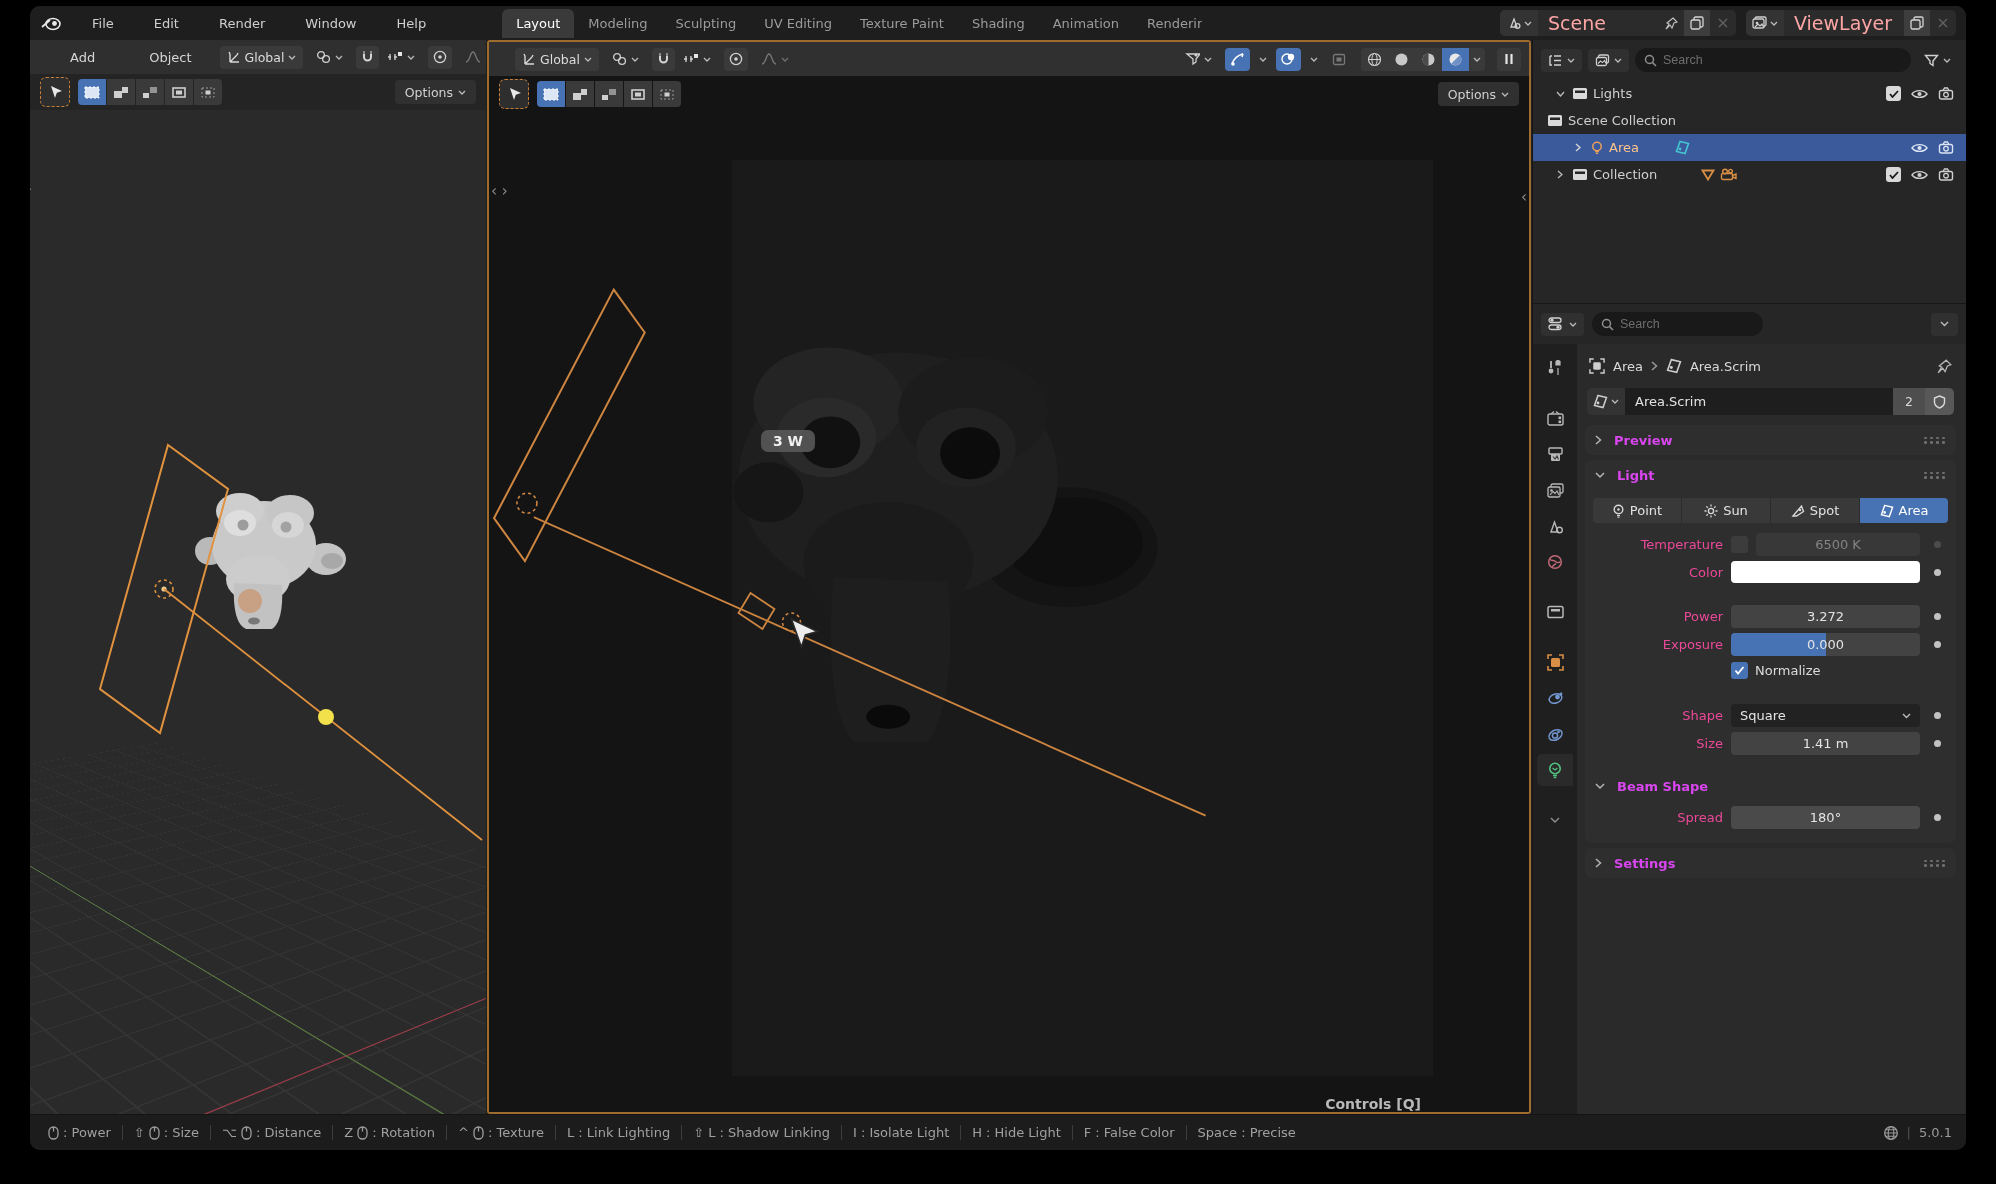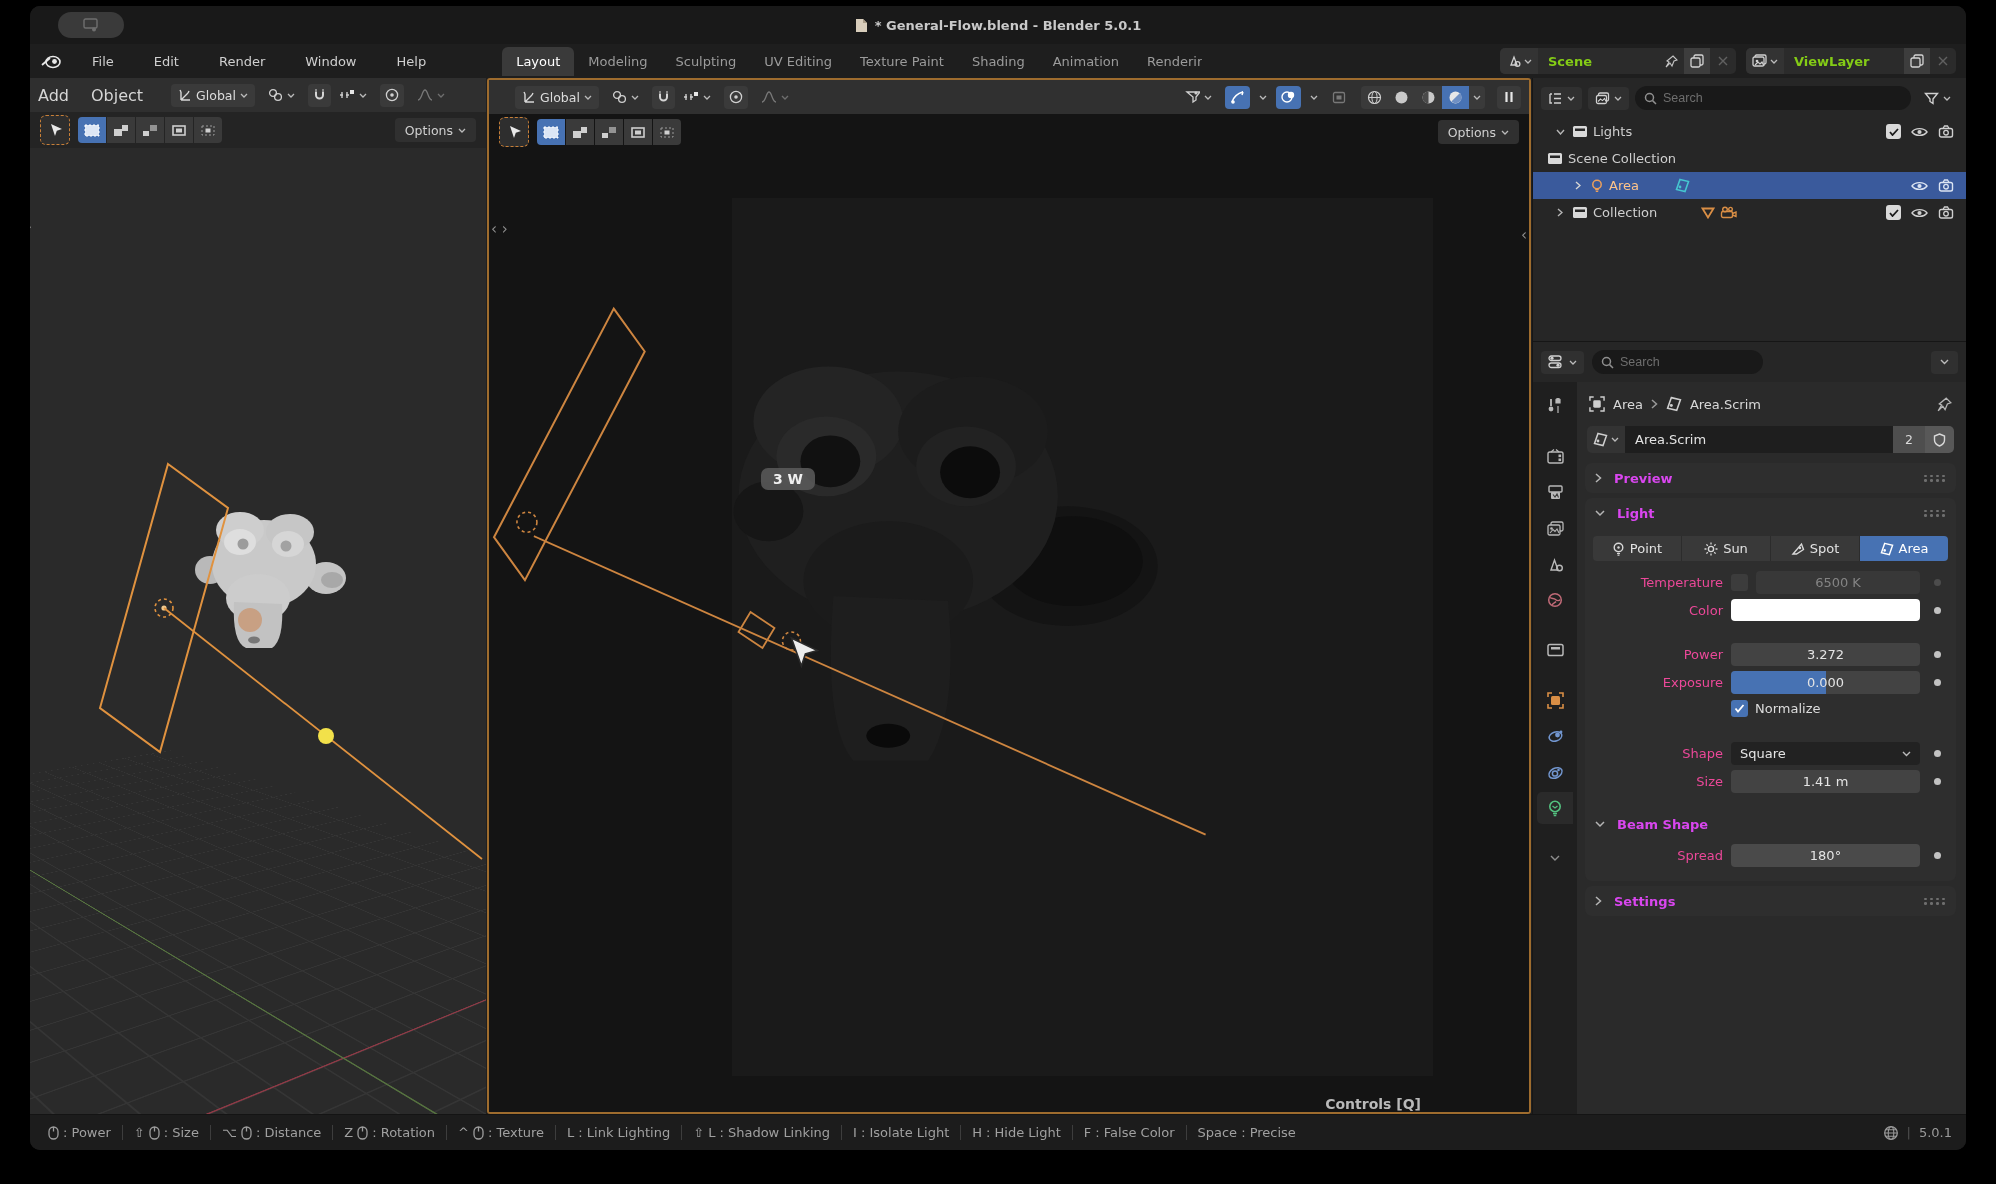--- a/index.html
+++ b/index.html
@@ -14,40 +14,40 @@
 
   
   .menubar { height:34px; background:#1e1e1e; display:flex; align-items:center; padding:0 10px; gap:20px; flex:none; }
   .menu-item { color:#cfcfcf; font-size:13px; padding:4px 10px; border-radius:4px; }
   .ws-tabs { display:flex; margin-left:46px; max-width:700px; overflow:hidden; white-space:nowrap; flex:none; }
   .ws-tab { color:#9b9b9b; font-size:13px; padding:7px 14px; border-radius:6px 6px 0 0; flex:none; }
   .ws-tab.active { background:#3a3a3a; color:#ffffff; }
   .mb-right { margin-left:auto; display:flex; gap:10px; align-items:center; }
   .id-widget { display:flex; align-items:center; background:#2b2b2b; border-radius:5px; height:26px; overflow:hidden; }
   .id-widget .iw-icon { display:flex; align-items:center; gap:2px; padding:0 6px; background:#333; height:100%; }
-  .id-widget .iw-text { color:#84cc16; font-size:13px; padding:0 10px; min-width:120px;font-weight:bold; }
+  .id-widget .iw-text { color:#fca5a5; font-size:19px; padding:0 10px; min-width:120px; }
   .id-widget .iw-btn { display:flex; align-items:center; justify-content:center; width:26px; height:100%; }
   .id-widget .iw-btn.box { background:#3d3d3d; }
   .dim { opacity:.35; }
 
   
   .main { flex:1; display:flex; min-height:0; position:relative; }
 
   
   .vp-header { height:34px; background:#2f2f2f; display:flex; align-items:center; gap:6px; padding:0 8px; position:relative; z-index:5; }
   .vp-toolrow { height:36px; display:flex; align-items:center; gap:8px; padding:0 10px; position:relative; z-index:5; background:rgba(20,20,20,.25); }
   .hbtn { display:flex; align-items:center; gap:4px; background:#3a3a3a; height:23px; border-radius:4px; padding:0 7px; color:#dcdcdc; font-size:12.5px; flex:none; }
   .hbtn.plain { background:transparent; }
   .hbtn.blue { background:#4772b3; }
   .hbtn.dimmed { opacity:.45; }
   .seg { display:flex; flex:none; }
   .seg .hbtn { border-radius:0; }
   .seg .hbtn:first-child { border-radius:4px 0 0 4px; }
   .seg .hbtn:last-child { border-radius:0 4px 4px 0; }
-  .menu-txt { color:#d6d6d6; font-size:16px; padding:0 8px; flex:none; }
+  .menu-txt { color:#d6d6d6; font-size:13px; padding:0 8px; flex:none;margin-left:32px; }
   .options-dd { margin-left:auto; display:flex; align-items:center; gap:5px; background:#303030; border-radius:4px; height:24px; padding:0 10px; color:#d0d0d0; font-size:12.5px; }
 
   
   .tool-cursor { width:30px; height:30px; border:1.5px dashed #c77f38; border-radius:6px; background:#2e2e2e; display:flex; align-items:center; justify-content:center; flex:none; }
   .selgroup { display:flex; gap:1px; flex:none; }
   .selbtn { width:28px; height:26px; background:#3a3a3a; display:flex; align-items:center; justify-content:center; }
   .selbtn:first-child { border-radius:4px 0 0 4px; }
   .selbtn:last-child { border-radius:0 4px 4px 0; }
   .selbtn.active { background:#4772b3; }
 
@@ -135,35 +135,20 @@
   .sb-item { display:flex; align-items:center; gap:4px; padding:0 11px; }
   .sb-item + .sb-item { border-left:1px solid #3d3d3d; }
   .sb-right { margin-left:auto; display:flex; align-items:center; gap:8px; color:#9a9a9a; }
   svg { flex:none; }
 </style>
 </head>
 <body>
 
 <div class="window">
 
-  <div class="titlebar">
-    <div class="win-pill">
-      <svg width="20" height="14" viewBox="0 0 20 14">
-          <rect x="3" y="1" width="13" height="9" rx="1.5" fill="none" stroke="#9a9a9a" stroke-width="1.4"></rect>
-          <circle cx="13" cy="11.5" r="2" fill="#9a9a9a"></circle>
-        </svg>
-    </div>
-    <div class="title-wrap">
-      <svg width="13" height="15" viewBox="0 0 13 15">
-          <path d="M1 1h7l4 4v9H1z" fill="#d8cdbb"></path>
-          <path d="M8 1v4h4" fill="#a89b86"></path>
-        </svg>
-      <span>* General-Flow.blend - Blender 5.0.1</span>
-    </div>
-  </div>
 
   <div class="menubar">
     <svg width="22" height="18" viewBox="0 0 22 18">
         <ellipse cx="13" cy="10" rx="7" ry="5.5" fill="none" stroke="#e8e8e8" stroke-width="1.6"></ellipse>
         <circle cx="14.5" cy="9.5" r="2.4" fill="#e8e8e8"></circle>
         <path d="M2 13L10 6" stroke="#e8e8e8" stroke-width="1.8"></path>
       </svg>
     <span class="menu-item">File</span>
     <span class="menu-item">Edit</span>
     <span class="menu-item">Render</span>

